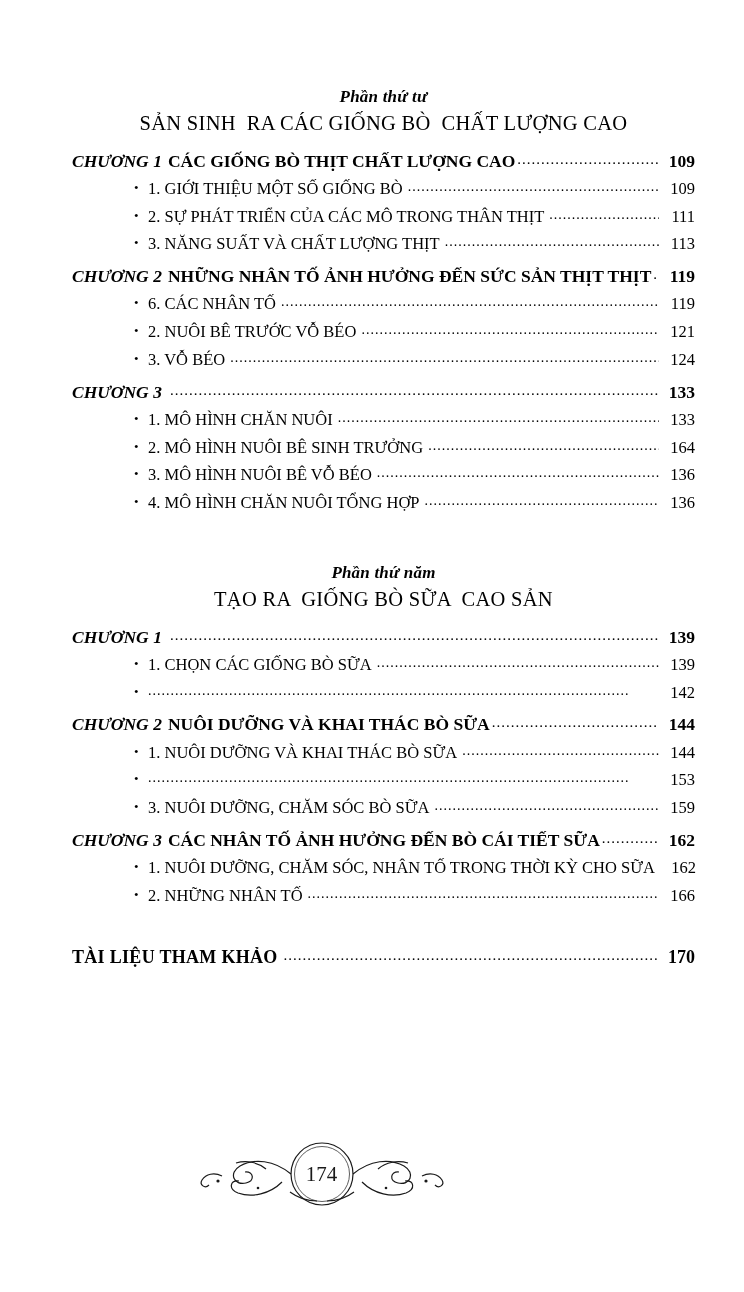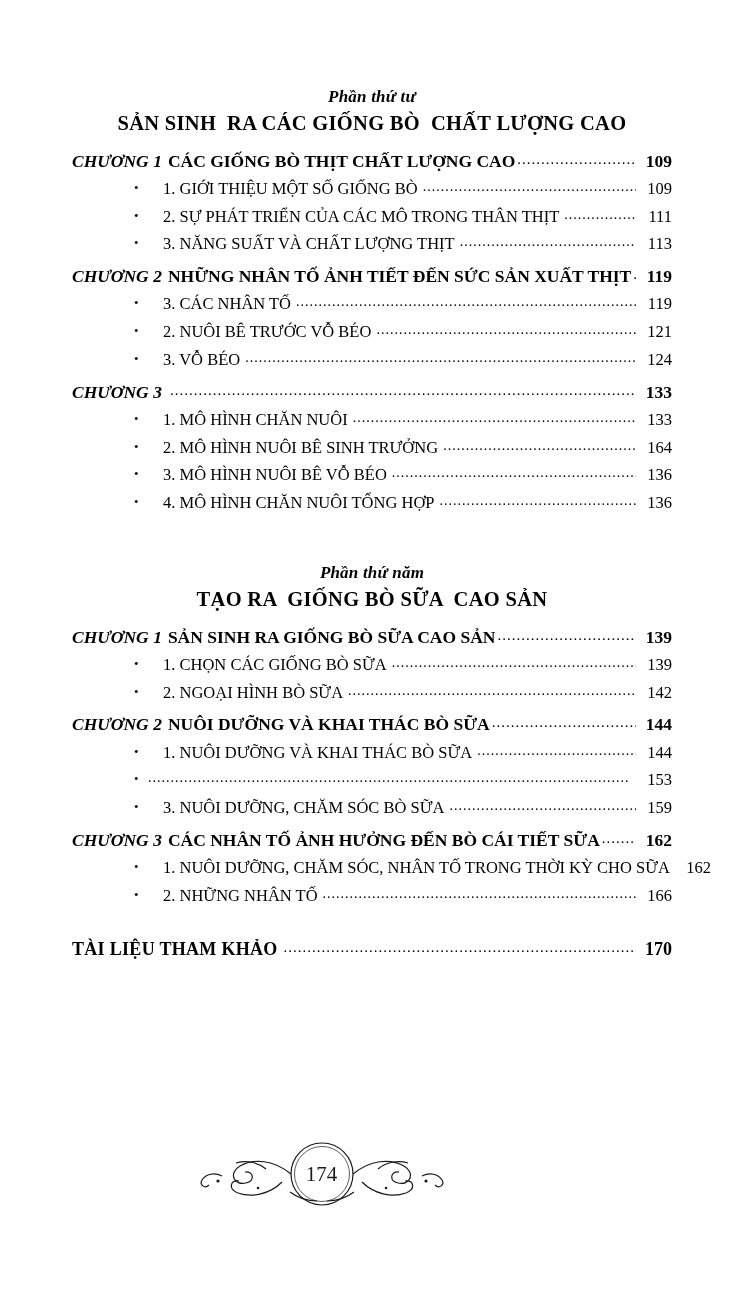--- a/index.html
+++ b/index.html
@@ -14,37 +14,37 @@
     font-family: "Liberation Serif", serif;
     color: #000000;
     overflow: hidden;
   }
   .page {
     position: absolute;
     left: 0; top: 0;
     width: 744px;
     height: 1292px;
     box-sizing: border-box;
-    padding: 86px 72px 0 72px;
+    padding: 86px 49px 0 72px;
   }
 
   
   .part-block {
     text-align: center;
     margin-bottom: 10px;
   }
   .part-kicker {
     font-style: italic;
     font-weight: bold;
     font-size: 17px;
     letter-spacing: 0.2px;
     line-height: 1.35;
   }
   .part-title {
-    font-weight: bold;
+    font-weight: normal;
     font-size: 20.5px;
     letter-spacing: 0.3px;
     line-height: 1.4;
     white-space: pre;
   }
 
   
   .chapter-row {
     display: flex;
     align-items: baseline;
@@ -92,21 +92,20 @@
   .bullet {
     width: 14px;
     flex: 0 0 14px;
     font-size: 13px;
     line-height: 1;
     position: relative;
     top: -2px;
   }
   .sub-title {
     padding-right: 5px;
-    margin-left: 15px;
   }
   .sub-dots {
     flex: 1 1 auto;
     overflow: hidden;
     white-space: nowrap;
     position: relative;
     top: -3px;
     letter-spacing: 1px;
     font-size: 14px;
   }
@@ -115,21 +114,21 @@
     text-align: right;
     padding-left: 4px;
   }
   .part-two-spacer { height: 46px; }
 
   .refs-row {
     display: flex;
     align-items: baseline;
     font-weight: bold;
     font-size: 18px;
-    margin-top: 30px;
+    margin-top: 38px;
     white-space: nowrap;
   }
   .refs-title { padding-right: 4px; letter-spacing: 0.3px; }
 
   
   .footer {
     position: absolute;
     left: 0;
     bottom: 76px;
     width: 643px;
@@ -178,27 +177,27 @@
   </div>
   <div class="sub-row">
     <span class="bullet">•</span>
     <span class="sub-title">3. NĂNG SUẤT VÀ CHẤT LƯỢNG THỊT</span>
     <span class="sub-dots">...........................................................................................................</span>
     <span class="sub-num">113</span>
   </div>
 
   <div class="chapter-row">
     <span class="chapter-label">CHƯƠNG 2</span>
-    <span class="chapter-title">NHỮNG NHÂN TỐ ẢNH TIẾT ĐẾN SỨC SẢN XUẤT THỊT</span>
+    <span class="chapter-title">NHỮNG NHÂN TỐ ẢNH HƯỞNG ĐẾN SỨC SẢN THỊT THỊT</span>
     <span class="dots">...........................................................................................................</span>
     <span class="page-num">119</span>
   </div>
   <div class="sub-row">
     <span class="bullet">•</span>
-    <span class="sub-title">3. CÁC NHÂN TỐ</span>
+    <span class="sub-title">6. CÁC NHÂN TỐ</span>
     <span class="sub-dots">...........................................................................................................</span>
     <span class="sub-num">119</span>
   </div>
   <div class="sub-row">
     <span class="bullet">•</span>
     <span class="sub-title">2. NUÔI BÊ TRƯỚC VỖ BÉO</span>
     <span class="sub-dots">...........................................................................................................</span>
     <span class="sub-num">121</span>
   </div>
   <div class="sub-row">
@@ -240,33 +239,31 @@
 
   <div class="part-two-spacer"></div>
 
   <div class="part-block">
     <div class="part-kicker">Phần thứ năm</div>
     <div class="part-title">TẠO RA  GIỐNG BÒ SỮA  CAO SẢN</div>
   </div>
 
   <div class="chapter-row">
     <span class="chapter-label">CHƯƠNG 1</span>
-    <span class="chapter-title">SẢN SINH RA GIỐNG BÒ SỮA CAO SẢN</span>
     <span class="dots">...........................................................................................................</span>
     <span class="page-num">139</span>
   </div>
   <div class="sub-row">
     <span class="bullet">•</span>
     <span class="sub-title">1. CHỌN CÁC GIỐNG BÒ SỮA</span>
     <span class="sub-dots">...........................................................................................................</span>
     <span class="sub-num">139</span>
   </div>
   <div class="sub-row">
     <span class="bullet">•</span>
-    <span class="sub-title">2. NGOẠI HÌNH BÒ SỮA</span>
     <span class="sub-dots">...........................................................................................................</span>
     <span class="sub-num">142</span>
   </div>
 
   <div class="chapter-row">
     <span class="chapter-label">CHƯƠNG 2</span>
     <span class="chapter-title">NUÔI DƯỠNG VÀ KHAI THÁC BÒ SỮA</span>
     <span class="dots">...........................................................................................................</span>
     <span class="page-num">144</span>
   </div>

